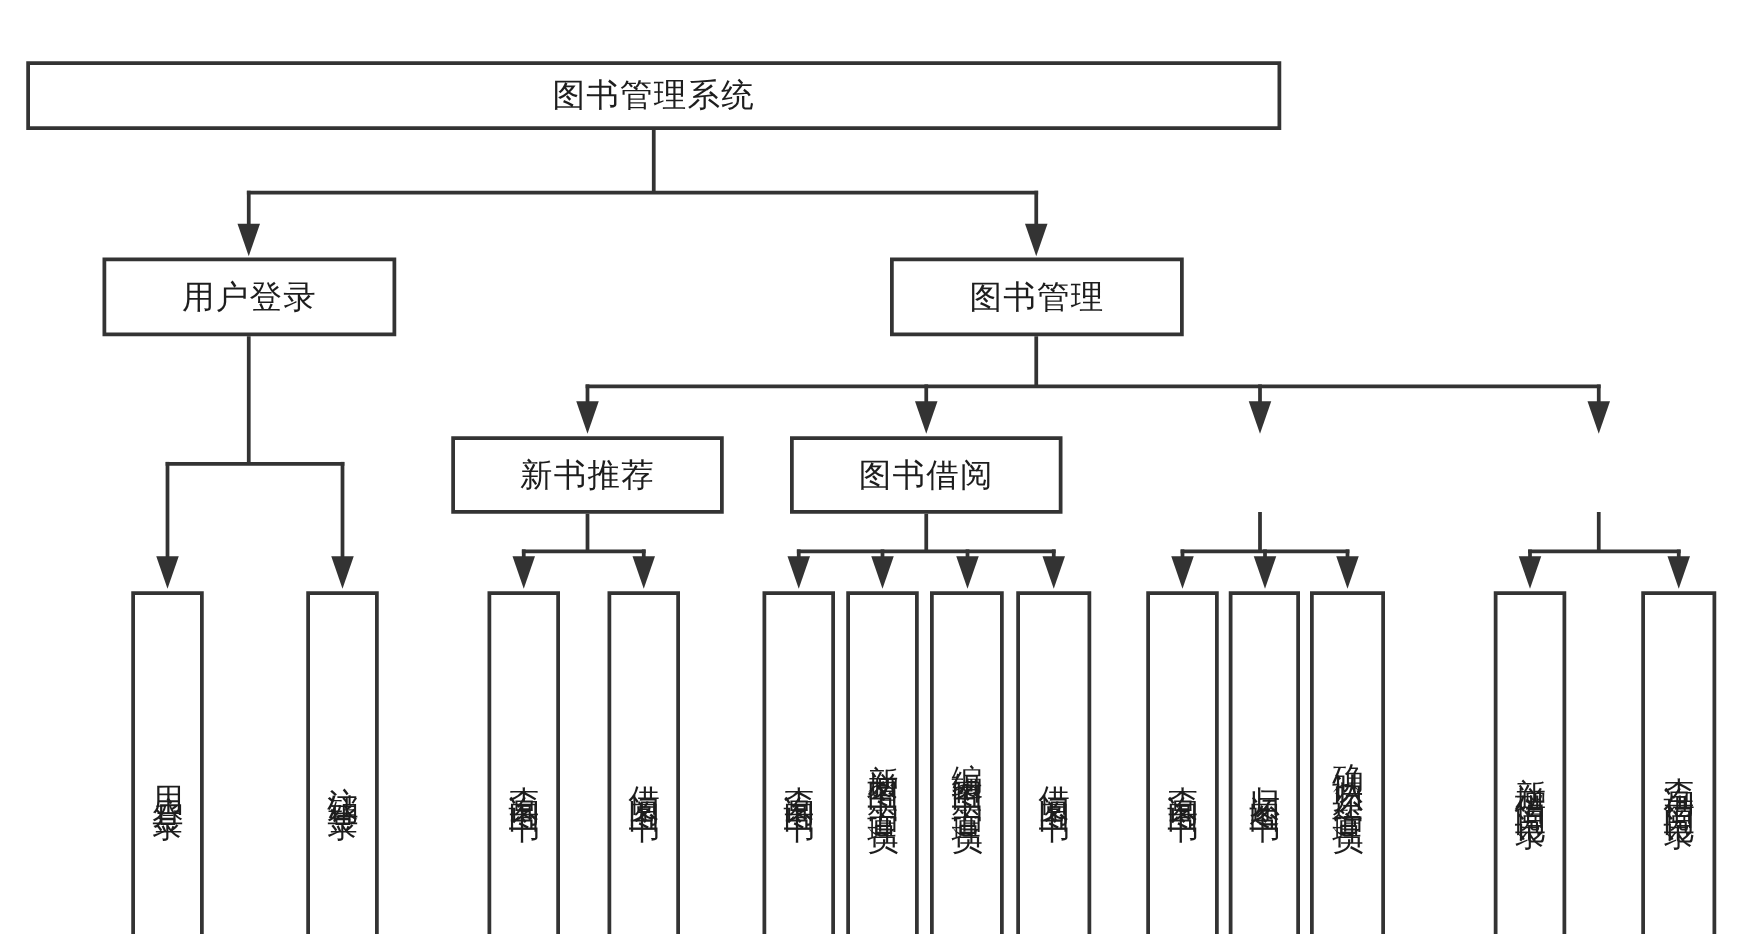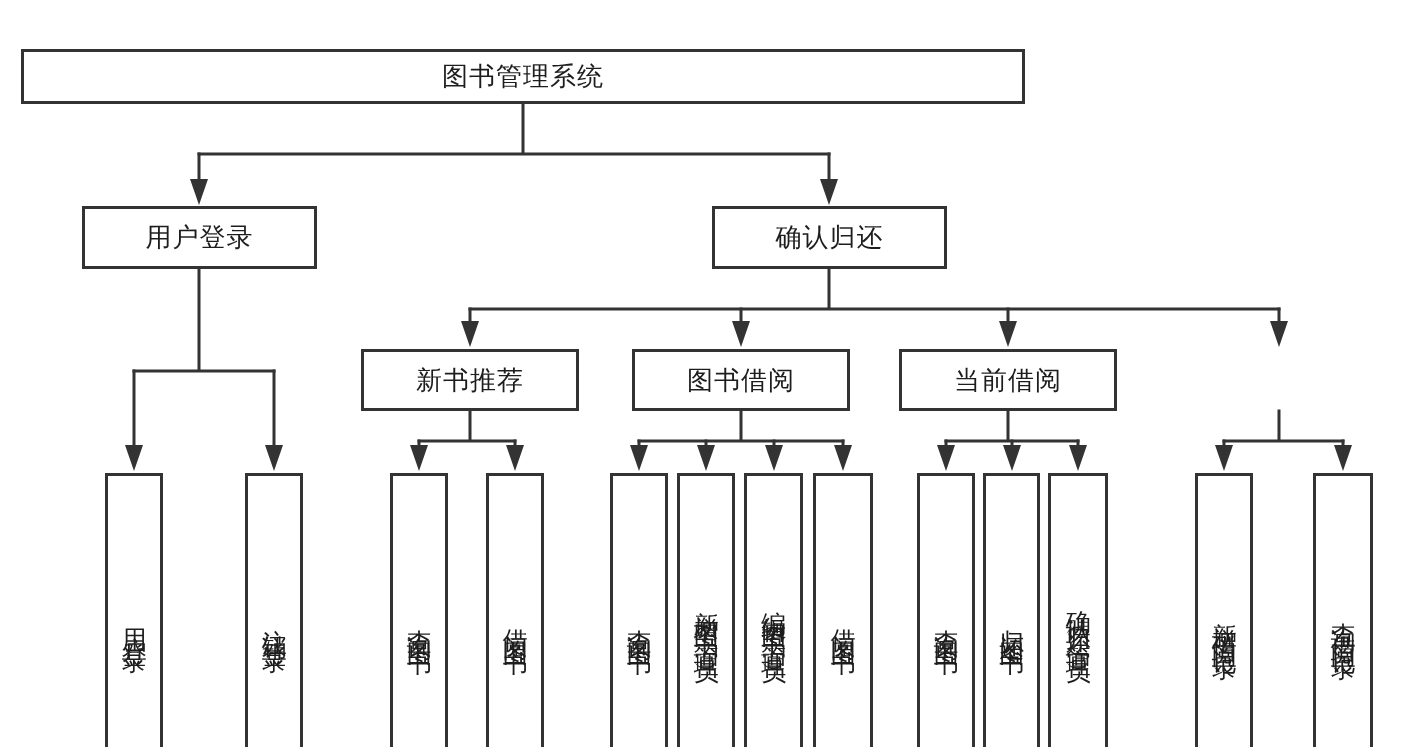--- a/index.html
+++ b/index.html
@@ -137,32 +137,29 @@
   </svg>
 
   <div class="box hbox root-box">
     <span>图书管理系统</span>
   </div>
 
   <div class="box hbox" style="left:82px;top:170px;width:235px;height:63px">
     <span>用户登录</span>
   </div>
   <div class="box hbox" style="left:712px;top:170px;width:235px;height:63px">
-    <span>确认归还</span>
+    <span>图书管理</span>
   </div>
 
   <div class="box hbox" style="left:361px;top:313px;width:218px;height:62px">
     <span>新书推荐</span>
   </div>
   <div class="box hbox" style="left:632px;top:313px;width:218px;height:62px">
     <span>图书借阅</span>
   </div>
-  <div class="box hbox" style="left:899px;top:313px;width:218px;height:62px">
-    <span>当前借阅</span>
-  </div>
 
   <div class="box vbox leaf" style="left:105px;width:58px">
     <span>用户登录</span>
   </div>
   <div class="box vbox leaf" style="left:245px;width:58px">
     <span>注销登录</span>
   </div>
   <div class="box vbox leaf" style="left:390px;width:58px">
     <span>查询图书</span>
   </div>

